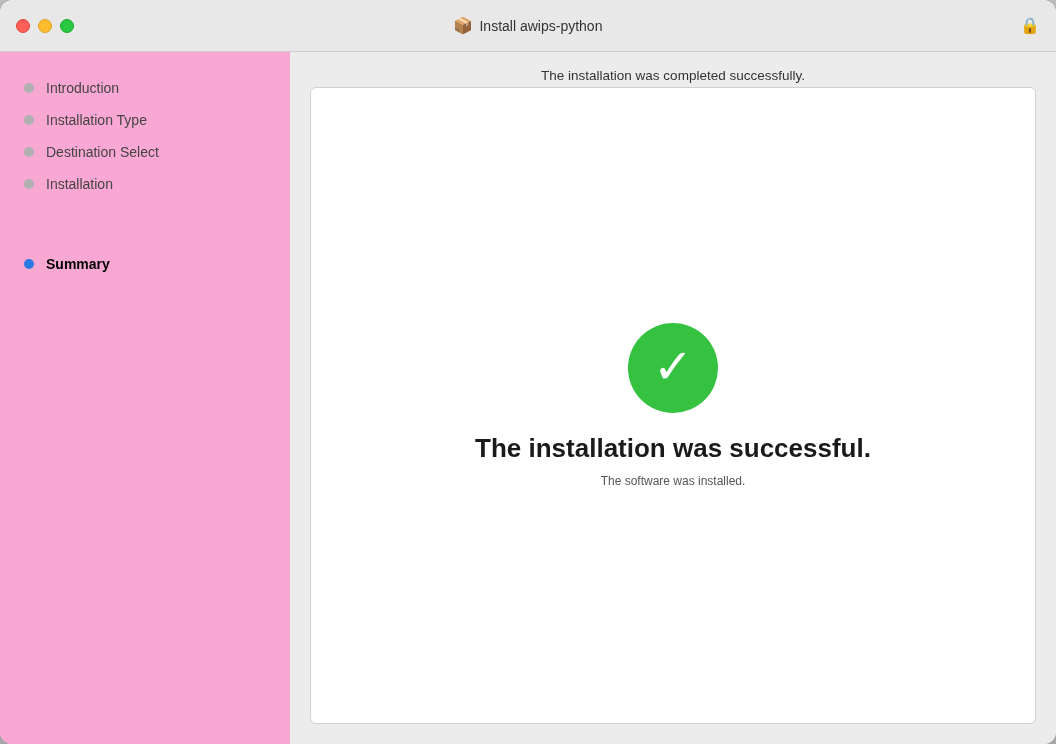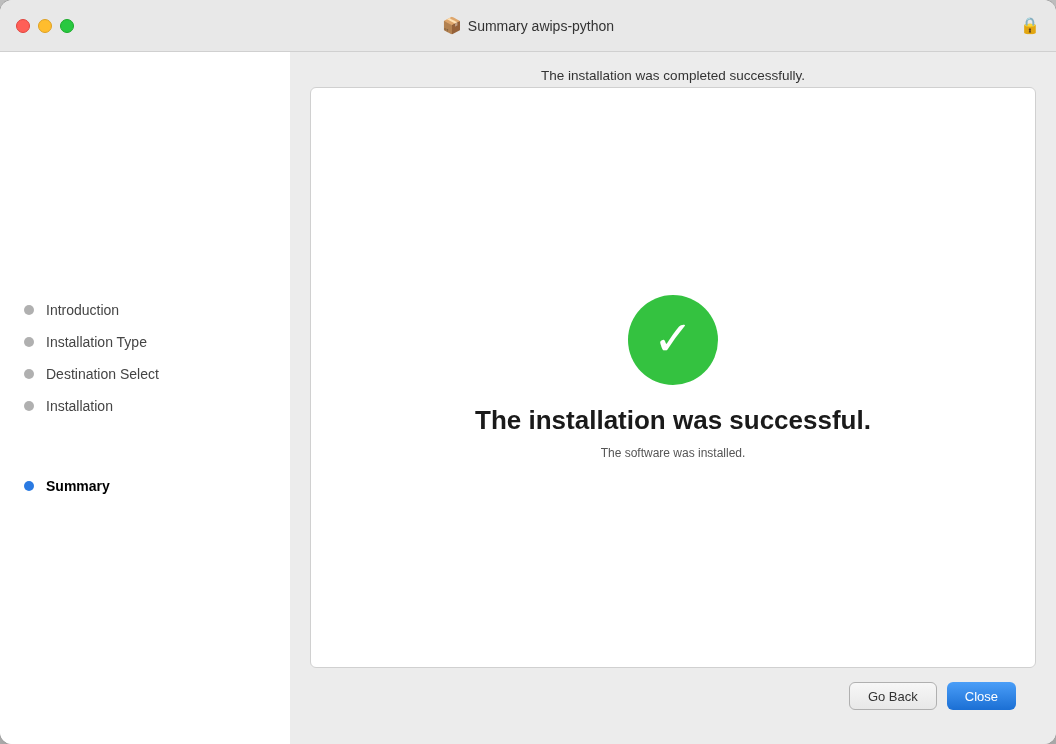--- a/index.html
+++ b/index.html
@@ -90,26 +90,25 @@
     }
 
     .content-area {
       display: flex;
       flex: 1;
       overflow: hidden;
     }
 
     .sidebar {
       width: 290px;
-      background: #ffffff;
+      background: #f9a8d4;
       padding: 20px 0;
       flex-shrink: 0;
       display: flex;
       flex-direction: column;
-      justify-content: center;
     }
 
     .sidebar-item {
       display: flex;
       align-items: center;
       gap: 12px;
       padding: 8px 24px;
       font-size: 14px;
       color: #444;
     }
@@ -227,21 +226,21 @@
 <div class="window">
 
   <div class="titlebar">
     <div class="traffic-lights">
       <div class="traffic-light close"></div>
       <div class="traffic-light minimize"></div>
       <div class="traffic-light zoom"></div>
     </div>
     <div class="titlebar-title">
       <span class="title-icon">📦</span>
-      <span>Summary awips-python</span>
+      <span>Install awips-python</span>
     </div>
     <div class="lock-icon">🔒</div>
   </div>
 
   <div class="content-area">
 
     <div class="sidebar">
       <div class="sidebar-item">
         <div class="sidebar-dot"></div>
         <span>Introduction</span>
@@ -270,19 +269,15 @@
       </div>
 
       <div class="content-panel">
         <div class="success-icon">
           <span class="checkmark">✓</span>
         </div>
         <div class="success-title">The installation was successful.</div>
         <div class="success-subtitle">The software was installed.</div>
       </div>
 
-      <div class="button-bar">
-        <button class="btn btn-secondary">Go Back</button>
-        <button class="btn btn-primary">Close</button>
-      </div>
     </div>
   </div>
 </div>
 
 </body></html>

